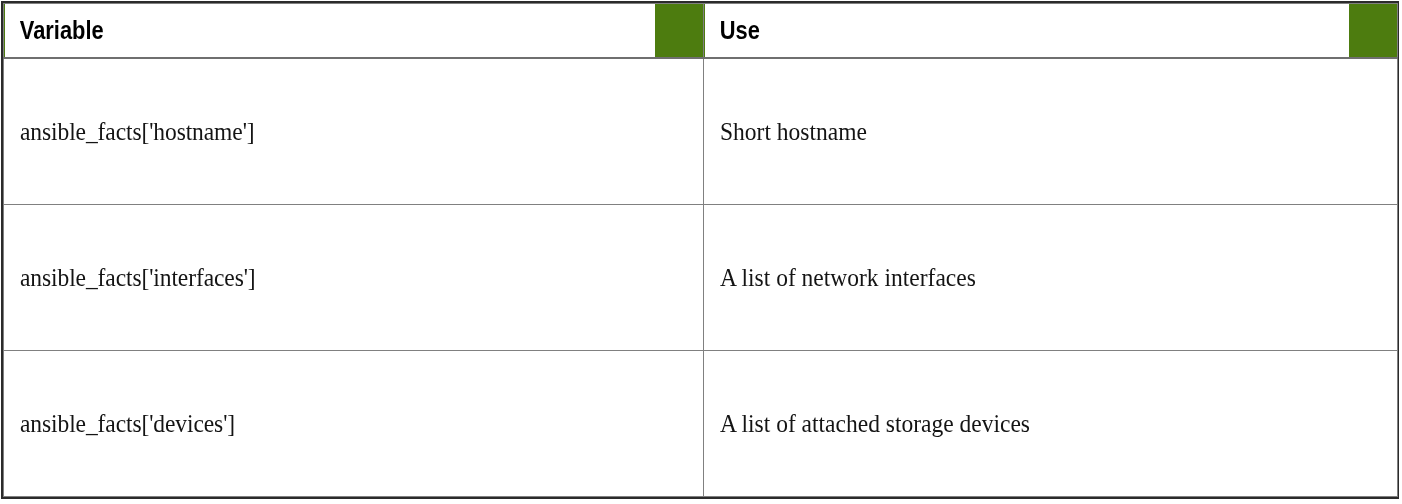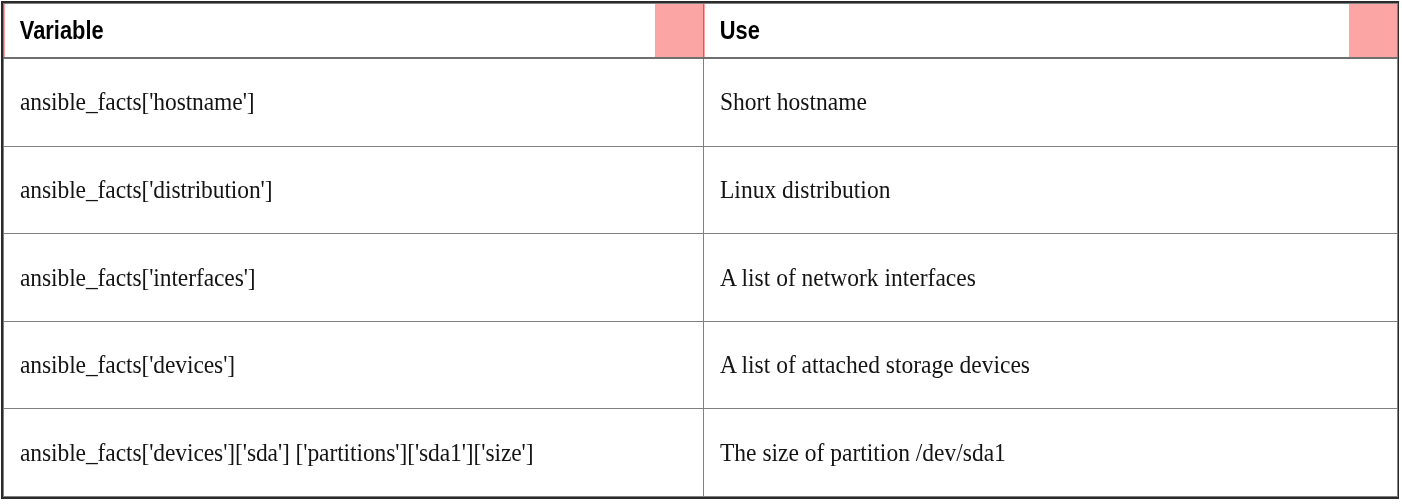--- a/index.html
+++ b/index.html
@@ -24,21 +24,21 @@
     box-sizing: border-box;
     border: 2px solid #2b2b2b;
     background: #ffffff;
   }
 
   table.facts-table {
     width: 100%;
     height: 100%;
     border-collapse: collapse;
     table-layout: fixed;
-    background: #fca5a5;
+    background: #4d7c0f;
   }
 
   table.facts-table col.col-variable { width: 700px; }
   table.facts-table col.col-use      { width: 694px; }
 
   table.facts-table th,
   table.facts-table td {
     border: 1px solid #808080;
     padding: 0 16px;
     text-align: left;
@@ -110,45 +110,29 @@
       <tr>
         <td>
           <span class="cell-inner mono-ish">ansible_facts['hostname']</span>
         </td>
         <td>
           <span class="cell-inner">Short hostname</span>
         </td>
       </tr>
       <tr>
         <td>
-          <span class="cell-inner mono-ish">ansible_facts['distribution']</span>
-        </td>
-        <td>
-          <span class="cell-inner">Linux distribution</span>
-        </td>
-      </tr>
-      <tr>
-        <td>
           <span class="cell-inner mono-ish">ansible_facts['interfaces']</span>
         </td>
         <td>
           <span class="cell-inner">A list of network interfaces</span>
         </td>
       </tr>
       <tr>
         <td>
           <span class="cell-inner mono-ish">ansible_facts['devices']</span>
         </td>
         <td>
           <span class="cell-inner">A list of attached storage devices</span>
         </td>
       </tr>
-      <tr>
-        <td>
-          <span class="cell-inner mono-ish">ansible_facts['devices']['sda'] ['partitions']['sda1']['size']</span>
-        </td>
-        <td>
-          <span class="cell-inner">The size of partition /dev/sda1</span>
-        </td>
-      </tr>
     </tbody>
   </table>
 </div>
 
 </body></html>

